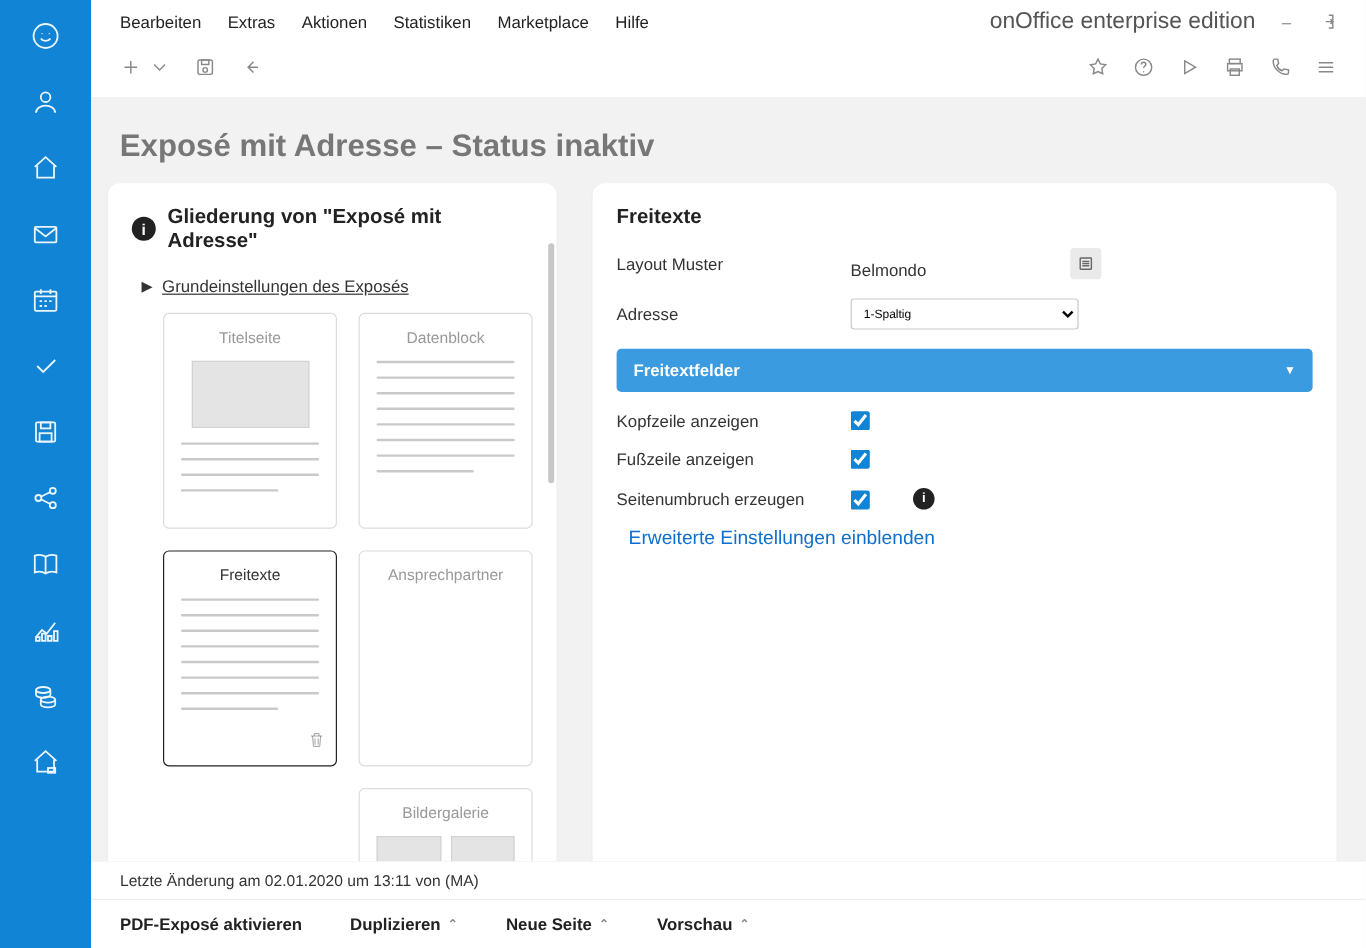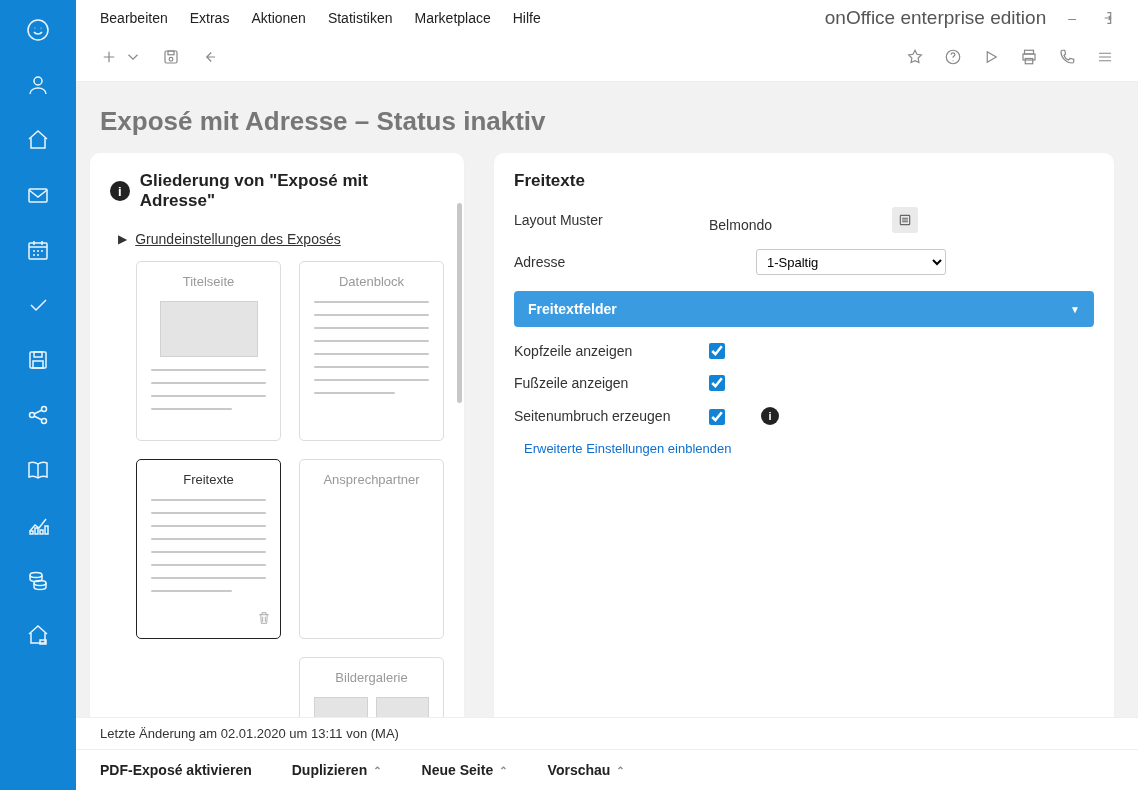--- a/index.html
+++ b/index.html
@@ -53,29 +53,29 @@
 .ph-img { width: 98px; height: 56px; background: #e4e4e4; border: 1px solid #d2d2d2; margin: 0 auto 12px; }
 .ph-grid { display: grid; grid-template-columns: 1fr 1fr; gap: 8px; }
 .ph-grid .cell { height: 32px; background: #e4e4e4; border: 1px solid #d2d2d2; }
 
 .tile .trash { position: absolute; bottom: 8px; right: 8px; color: #888; }
 .tile .trash svg { width: 16px; height: 16px; stroke: #888; fill: none; }
 
 .form-row { display: flex; align-items: center; margin-bottom: 16px; font-size: 14px; }
 .form-row .lbl { width: 195px; color: #333; }
 .form-row .val { flex: 1; display: flex; align-items: flex-end; gap: 8px; }
-.form-row select { width: 190px; height: 26px; border: 1px solid #c9c9c9; border-radius: 3px; background: #fff; font-size: 13px; padding: 0 6px; margin-left: 47px; }
+.form-row select { width: 190px; height: 26px; border: 1px solid #c9c9c9; border-radius: 3px; background: #fff; font-size: 10px; padding: 0 6px; }
 .form-row .txtval { font-size: 14px; color: #333; }
 .form-row .layout-btn { width: 26px; height: 26px; background: #eaeaea; border-radius: 3px; display: flex; align-items: center; justify-content: center; margin-left: 112px; }
 .form-row input[type=checkbox] { width: 16px; height: 16px; accent-color: #1184d6; }
 
 .section-bar { background: #3a9be0; color: #fff; border-radius: 4px; padding: 10px 14px; font-size: 14px; font-weight: 600; margin-bottom: 16px; display: flex; align-items: center; gap: 6px; justify-content: space-between; }
 .section-bar .caret { font-size: 10px; }
 
-.advanced-link { color: #0f6fcf; font-size: 13px; cursor: pointer; padding-left: 10px; }
+.advanced-link { color: #0f6fcf; font-size: 16px; cursor: pointer; padding-left: 10px; }
 
 .info-ic { width: 18px; height: 18px; border-radius: 50%; background: #222; color: #fff; display: inline-flex; align-items: center; justify-content: center; font-size: 11px; font-weight: 700; margin-left: 28px; }
 
 .footer1 { background: #fff; padding: 8px 24px; font-size: 13px; color: #333; border-top: 1px solid #eee; }
 .footer2 { background: #fff; padding: 12px 24px; display: flex; gap: 40px; align-items: center; font-size: 14px; font-weight: 600; color: #222; border-top: 1px solid #eee; }
 .footer2 .fbtn { display: flex; align-items: center; gap: 6px; cursor: pointer; }
 .footer2 .caret-up { font-size: 10px; color: #888; }
 
 .scrollhint { position: absolute; right: 2px; top: 50px; width: 5px; height: 200px; background: #c7c7c7; border-radius: 3px; }
 </style>

